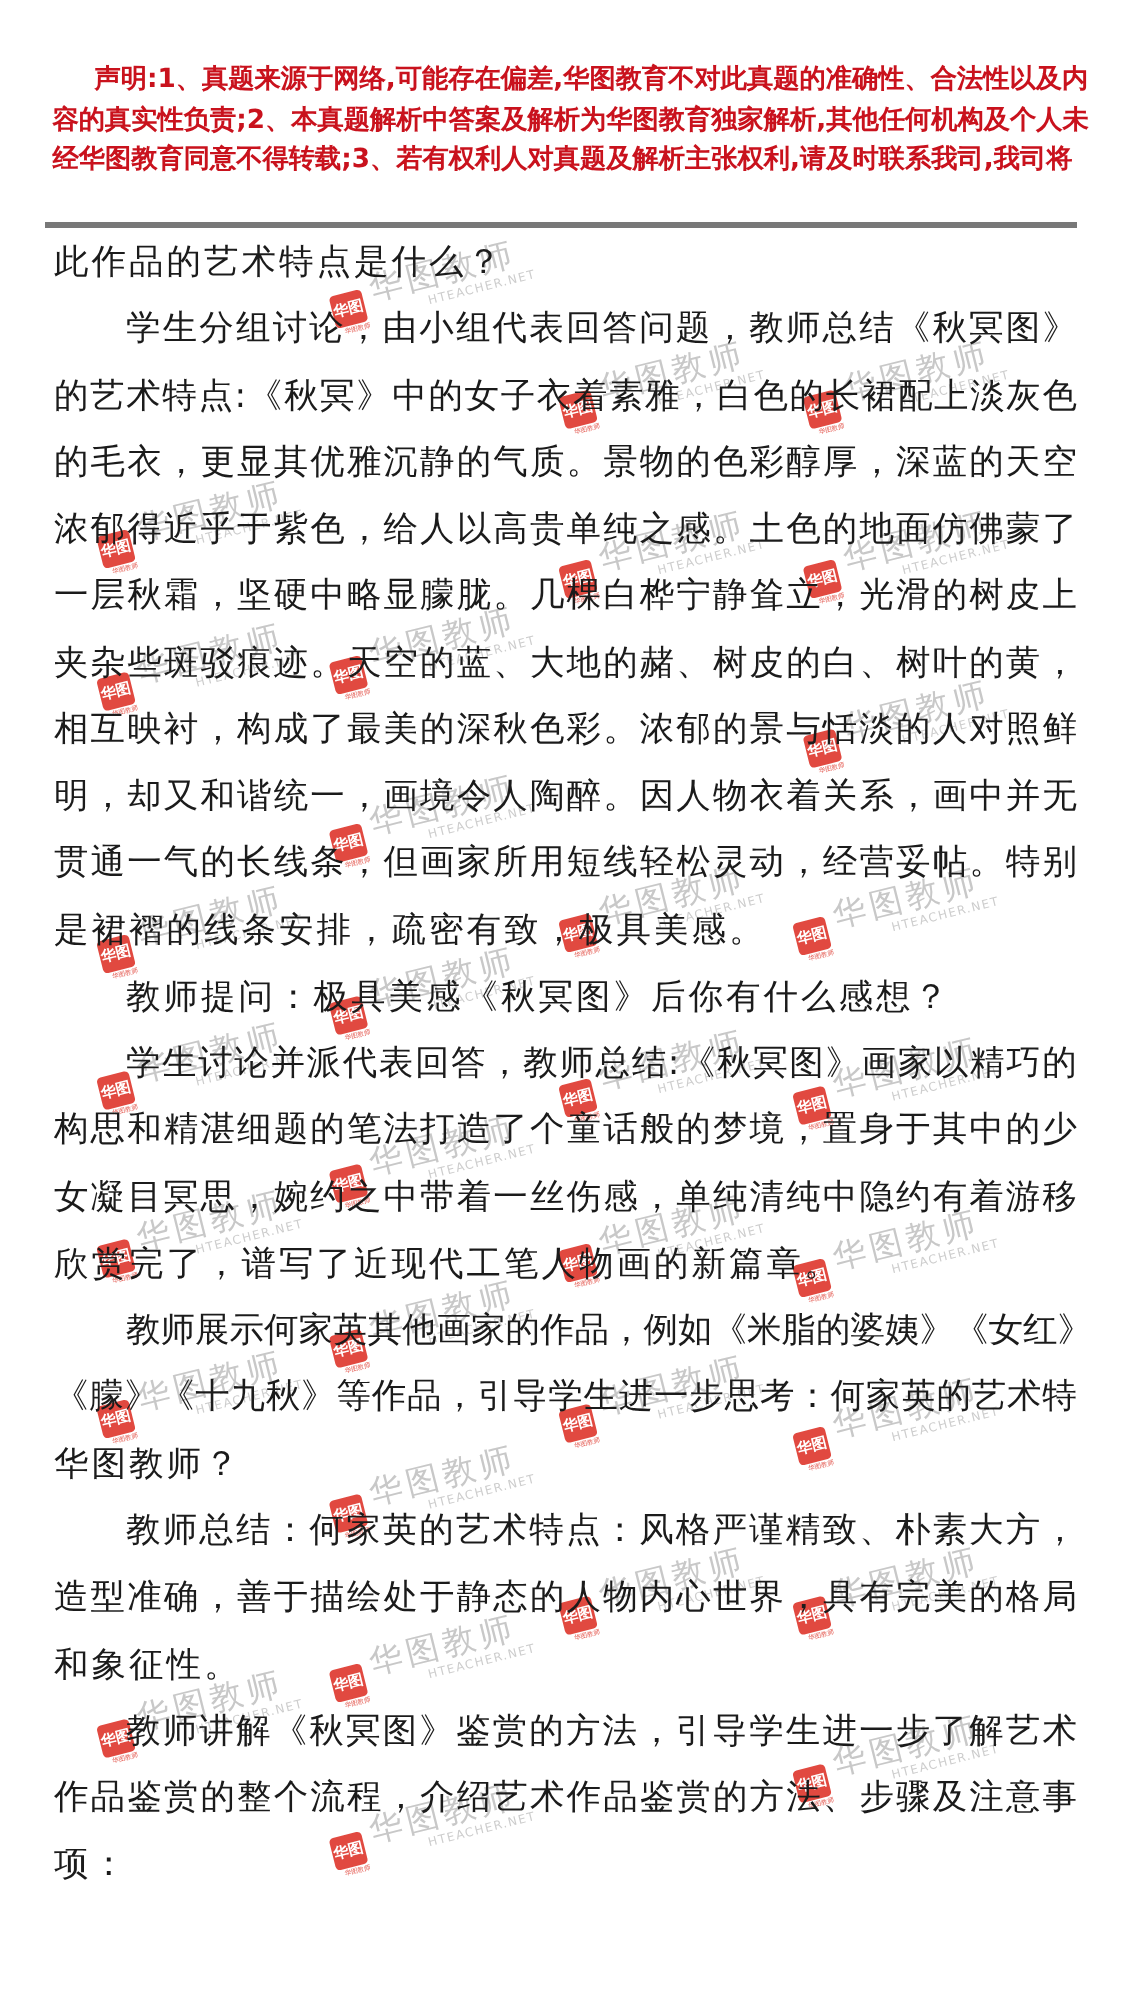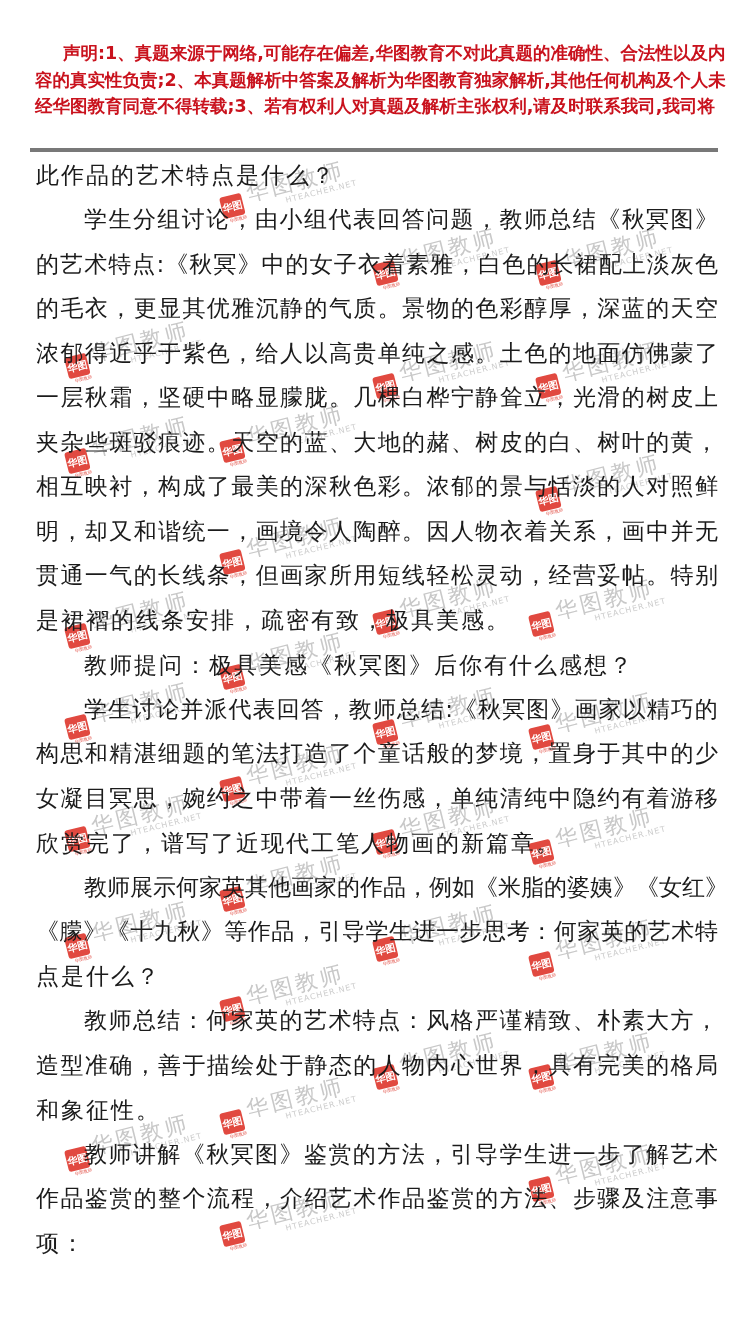--- a/index.html
+++ b/index.html
@@ -991,21 +991,21 @@
         <span>考</span>
         <span>：</span>
         <span>何</span>
         <span>家</span>
         <span>英</span>
         <span>的</span>
         <span>艺</span>
         <span>术</span>
         <span>特</span>
       </div>
-      <div class="bline">点是什么？</div>
+      <div class="bline">华图教师？</div>
       <div class="bline full ind">
         <span>教</span>
         <span>师</span>
         <span>总</span>
         <span>结</span>
         <span>：</span>
         <span>何</span>
         <span>家</span>
         <span>英</span>
         <span>的</span>

